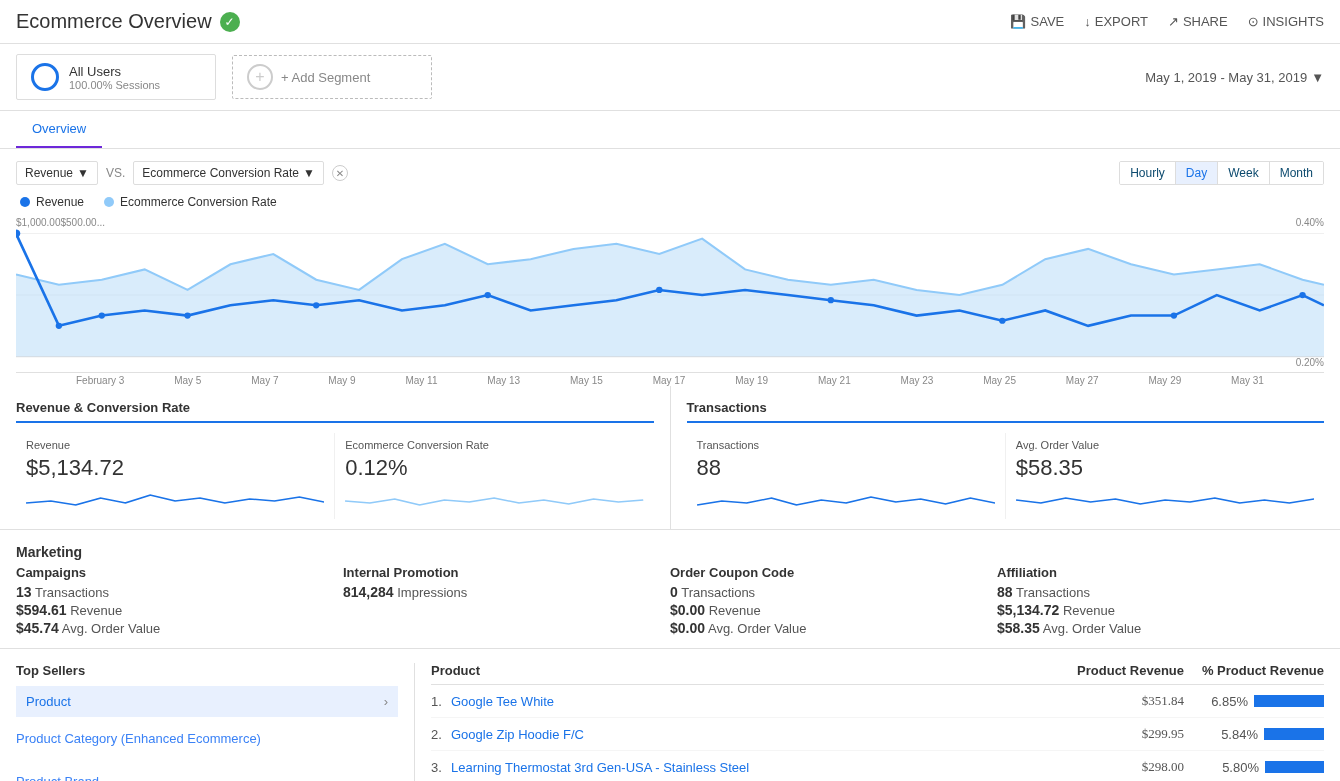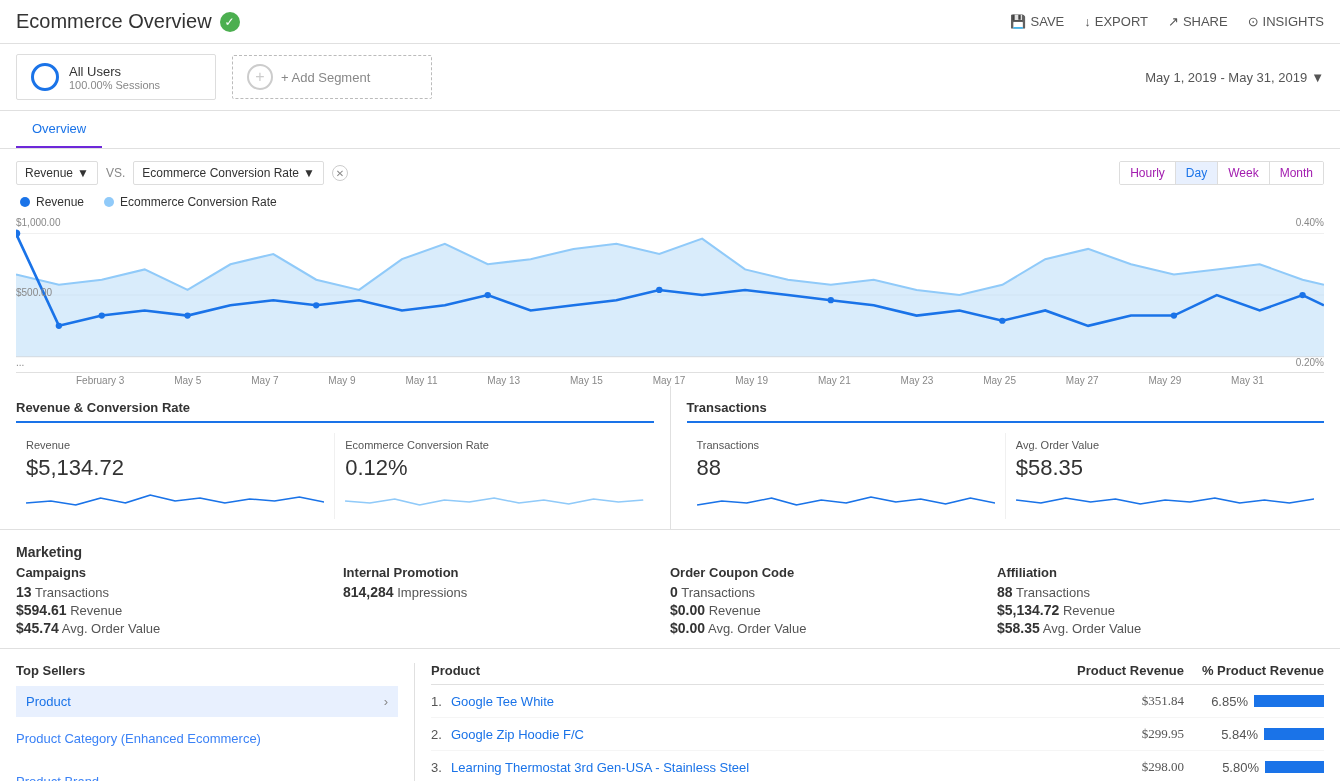--- a/index.html
+++ b/index.html
@@ -29,34 +29,34 @@
     .tab { display: inline-block; padding: 10px 16px; font-size: 13px; color: #555; cursor: pointer; border-bottom: 2px solid transparent; }
     .tab.active { color: #1a73e8; border-bottom: 2px solid #6d28d9; font-weight: 500; }
 
     
     .chart-section { padding: 12px 16px 0; }
     .chart-controls { display: flex; align-items: center; gap: 8px; margin-bottom: 10px; }
     .metric-select { display: flex; align-items: center; border: 1px solid #ddd; border-radius: 2px; padding: 4px 8px; font-size: 12px; cursor: pointer; gap: 4px; background: #fff; }
     .vs-label { font-size: 12px; color: #888; }
     .remove-btn { width: 16px; height: 16px; border-radius: 50%; border: 1px solid #ccc; background: #fff; display: flex; align-items: center; justify-content: center; cursor: pointer; font-size: 10px; color: #888; }
     .time-granularity { margin-left: auto; display: flex; border: 1px solid #ddd; border-radius: 2px; overflow: hidden; }
-    .time-btn { padding: 4px 10px; font-size: 12px; cursor: pointer; background: #fff; border: none; border-right: 1px solid #ddd; color: #a21caf; }
+    .time-btn { padding: 4px 10px; font-size: 12px; cursor: pointer; background: #fff; border: none; border-right: 1px solid #ddd; color: #0c4a6e; }
     .time-btn:last-child { border-right: none; }
     .time-btn.active { background: #e8f0fe; color: #1a73e8; font-weight: 500; }
 
     
     .chart-legend { display: flex; gap: 20px; margin-bottom: 4px; padding-left: 4px; }
     .legend-item { display: flex; align-items: center; gap: 6px; font-size: 12px; }
     .legend-dot { width: 10px; height: 10px; border-radius: 50%; }
     .legend-dot.revenue { background: #1a73e8; }
     .legend-dot.conversion { background: #90caf9; }
 
     
     .chart-wrapper { position: relative; width: 100%; height: 160px; border-bottom: 1px solid #e0e0e0; }
-    .chart-y-labels { position: absolute; left: 0; top: 0; height: 100%; display: flex; flex-direction: column; justify-content: space-between; font-size: 10px; color: #888; padding: 4px 0; width: 60px; }
+    .chart-y-labels { position: absolute; left: 0; top: 0; height: 100%; display: flex; flex-direction: row; justify-content: space-between; font-size: 10px; color: #888; padding: 4px 0; width: 60px; }
     .chart-y-labels-right { position: absolute; right: 0; top: 0; height: 100%; display: flex; flex-direction: column; justify-content: space-between; font-size: 10px; color: #888; padding: 4px 0; width: 50px; text-align: right; }
     svg.chart { width: 100%; height: 100%; }
     .chart-x-labels { display: flex; justify-content: space-between; padding: 2px 60px 0 60px; font-size: 10px; color: #888; }
 
     
     .metrics-section { display: flex; gap: 0; border-bottom: 1px solid #e0e0e0; margin: 0 0 0 0; }
     .metrics-group { flex: 1; padding: 14px 16px 10px; border-right: 1px solid #e0e0e0; }
     .metrics-group:last-child { border-right: none; }
     .metrics-group-title { font-size: 13px; font-weight: 600; color: #333; border-bottom: 2px solid #1a73e8; padding-bottom: 6px; margin-bottom: 10px; }
     .metrics-cards { display: flex; gap: 0; }

